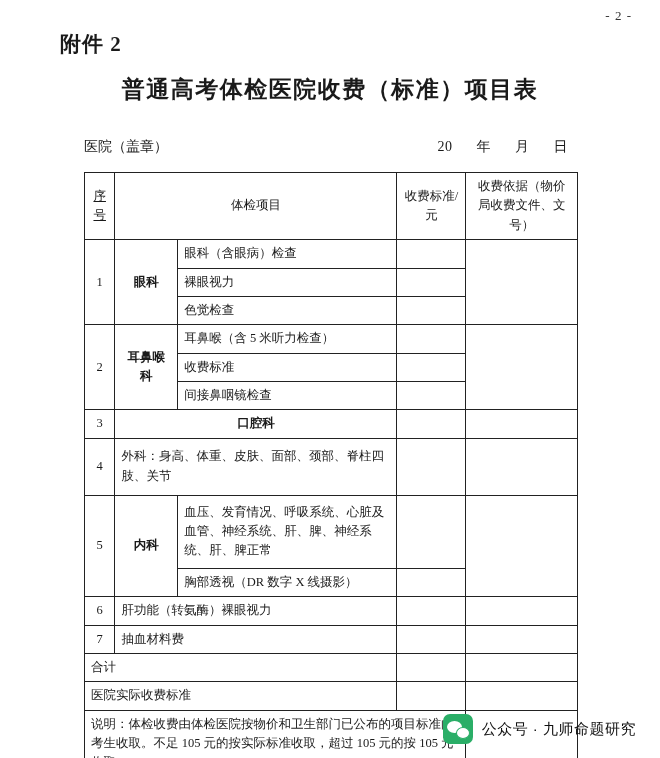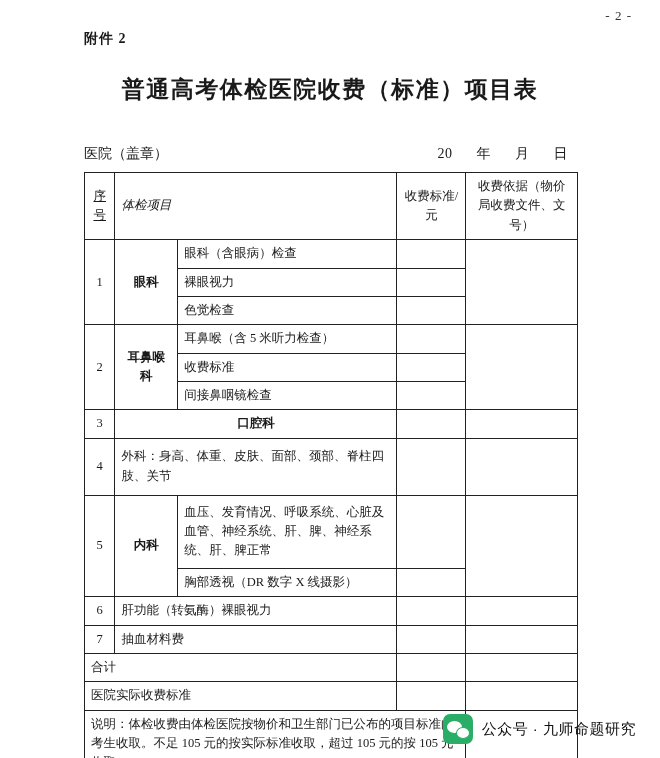--- a/index.html
+++ b/index.html
@@ -25,38 +25,38 @@
     position: absolute;
     top: 8px;
     right: 28px;
     font-size: 13px;
     letter-spacing: 1px;
     color: #333;
   }
   .attachment-label {
     position: absolute;
     top: 30px;
-    left: 84px;
-    font-size: 14px;
+    left: 60px;
+    font-size: 21px;
     font-weight: bold;
     letter-spacing: 1px;
   }
   .doc-title {
     position: absolute;
     top: 74px;
     left: 0;
     width: 660px;
     text-align: center;
     font-size: 23px;
     font-weight: bold;
     letter-spacing: 1.5px;
   }
   .hospital-line {
     position: absolute;
-    top: 145px;
+    top: 138px;
     left: 84px;
     width: 494px;
     font-size: 14px;
     display: flex;
     align-items: baseline;
   }
   .hospital-line .seal {
     white-space: nowrap;
   }
   .hospital-line .date {
@@ -90,21 +90,21 @@
   .col-dept { width: 62px; text-align: center; }
   .col-item { width: 216px; }
   .col-fee { width: 68px; }
   .col-basis { width: 110px; }
 
   th.hdr, td.hdr {
     text-align: center;
     font-weight: normal;
     vertical-align: middle;
   }
-  td.hdr-item { text-align: left; font-style: italic; }
+  td.hdr-item { text-align: center; }
   td.center { text-align: center; }
   td.dept-cell { text-align: center; font-weight: bold; }
   td.tall { height: 48px; }
   .note-cell {
     font-size: 12.5px;
     line-height: 1.85;
     padding: 8px 10px 10px 10px;
     text-indent: 0;
   }
   .hdr-fee, .hdr-basis {

